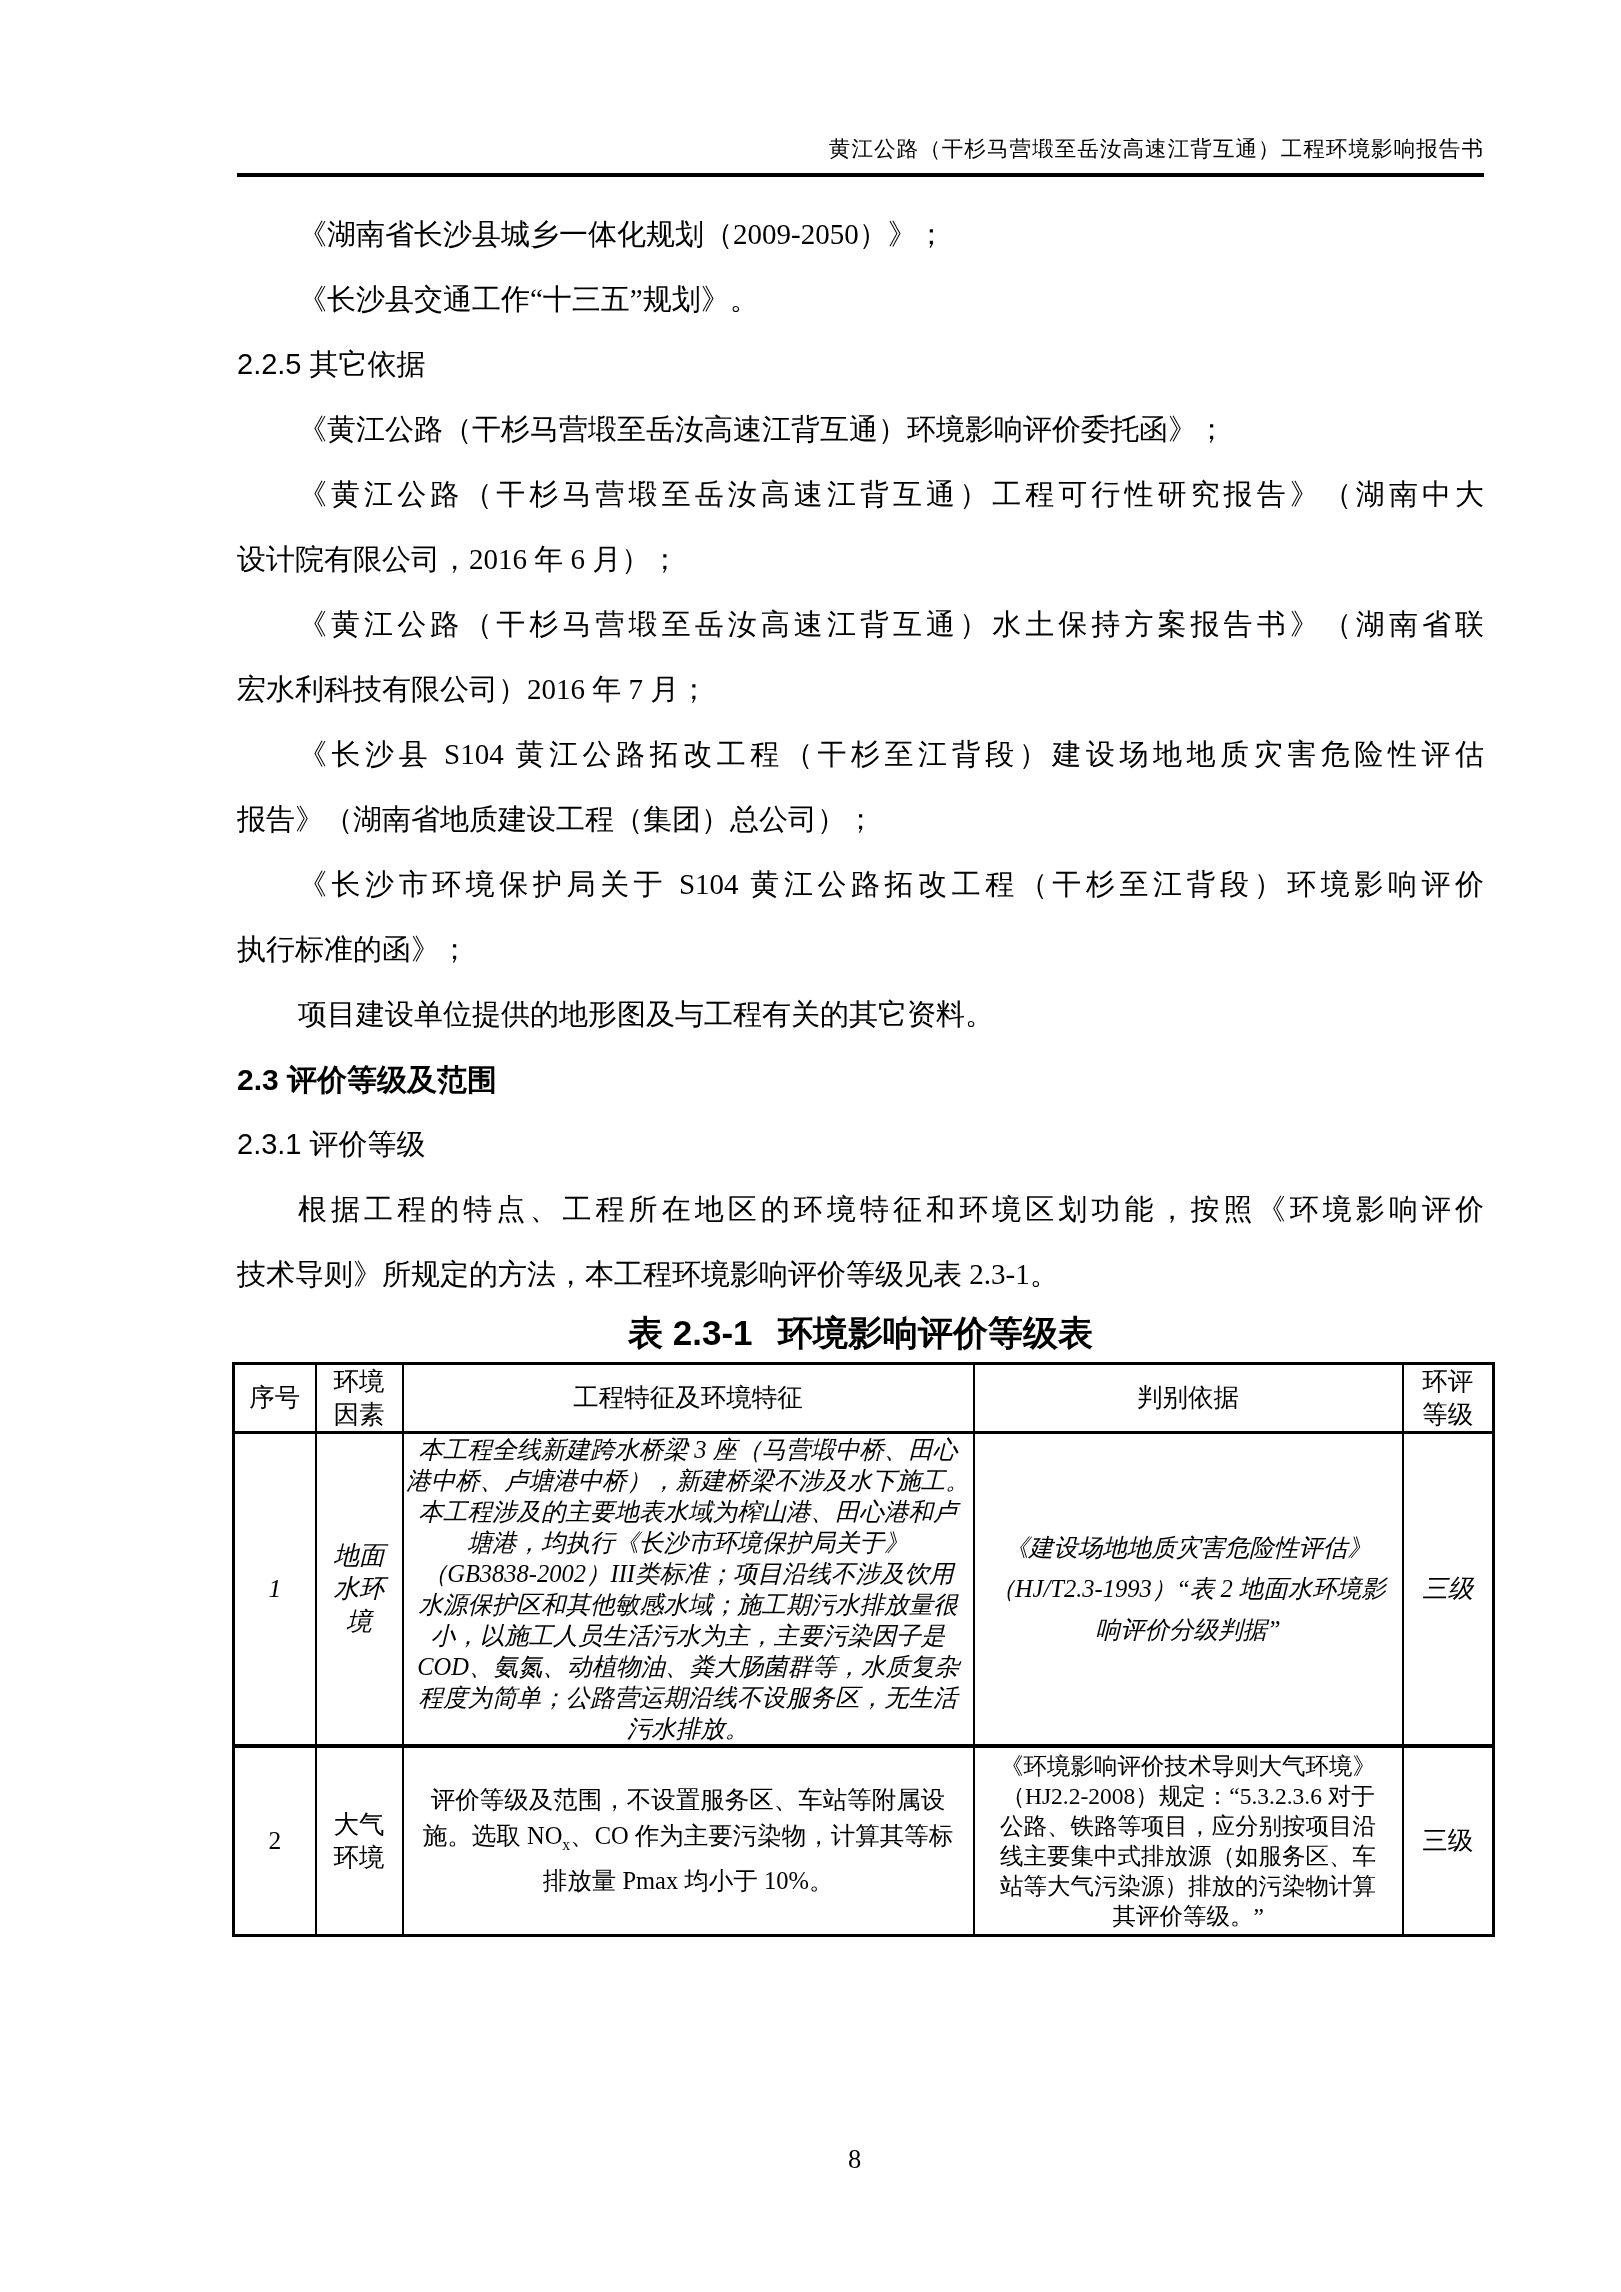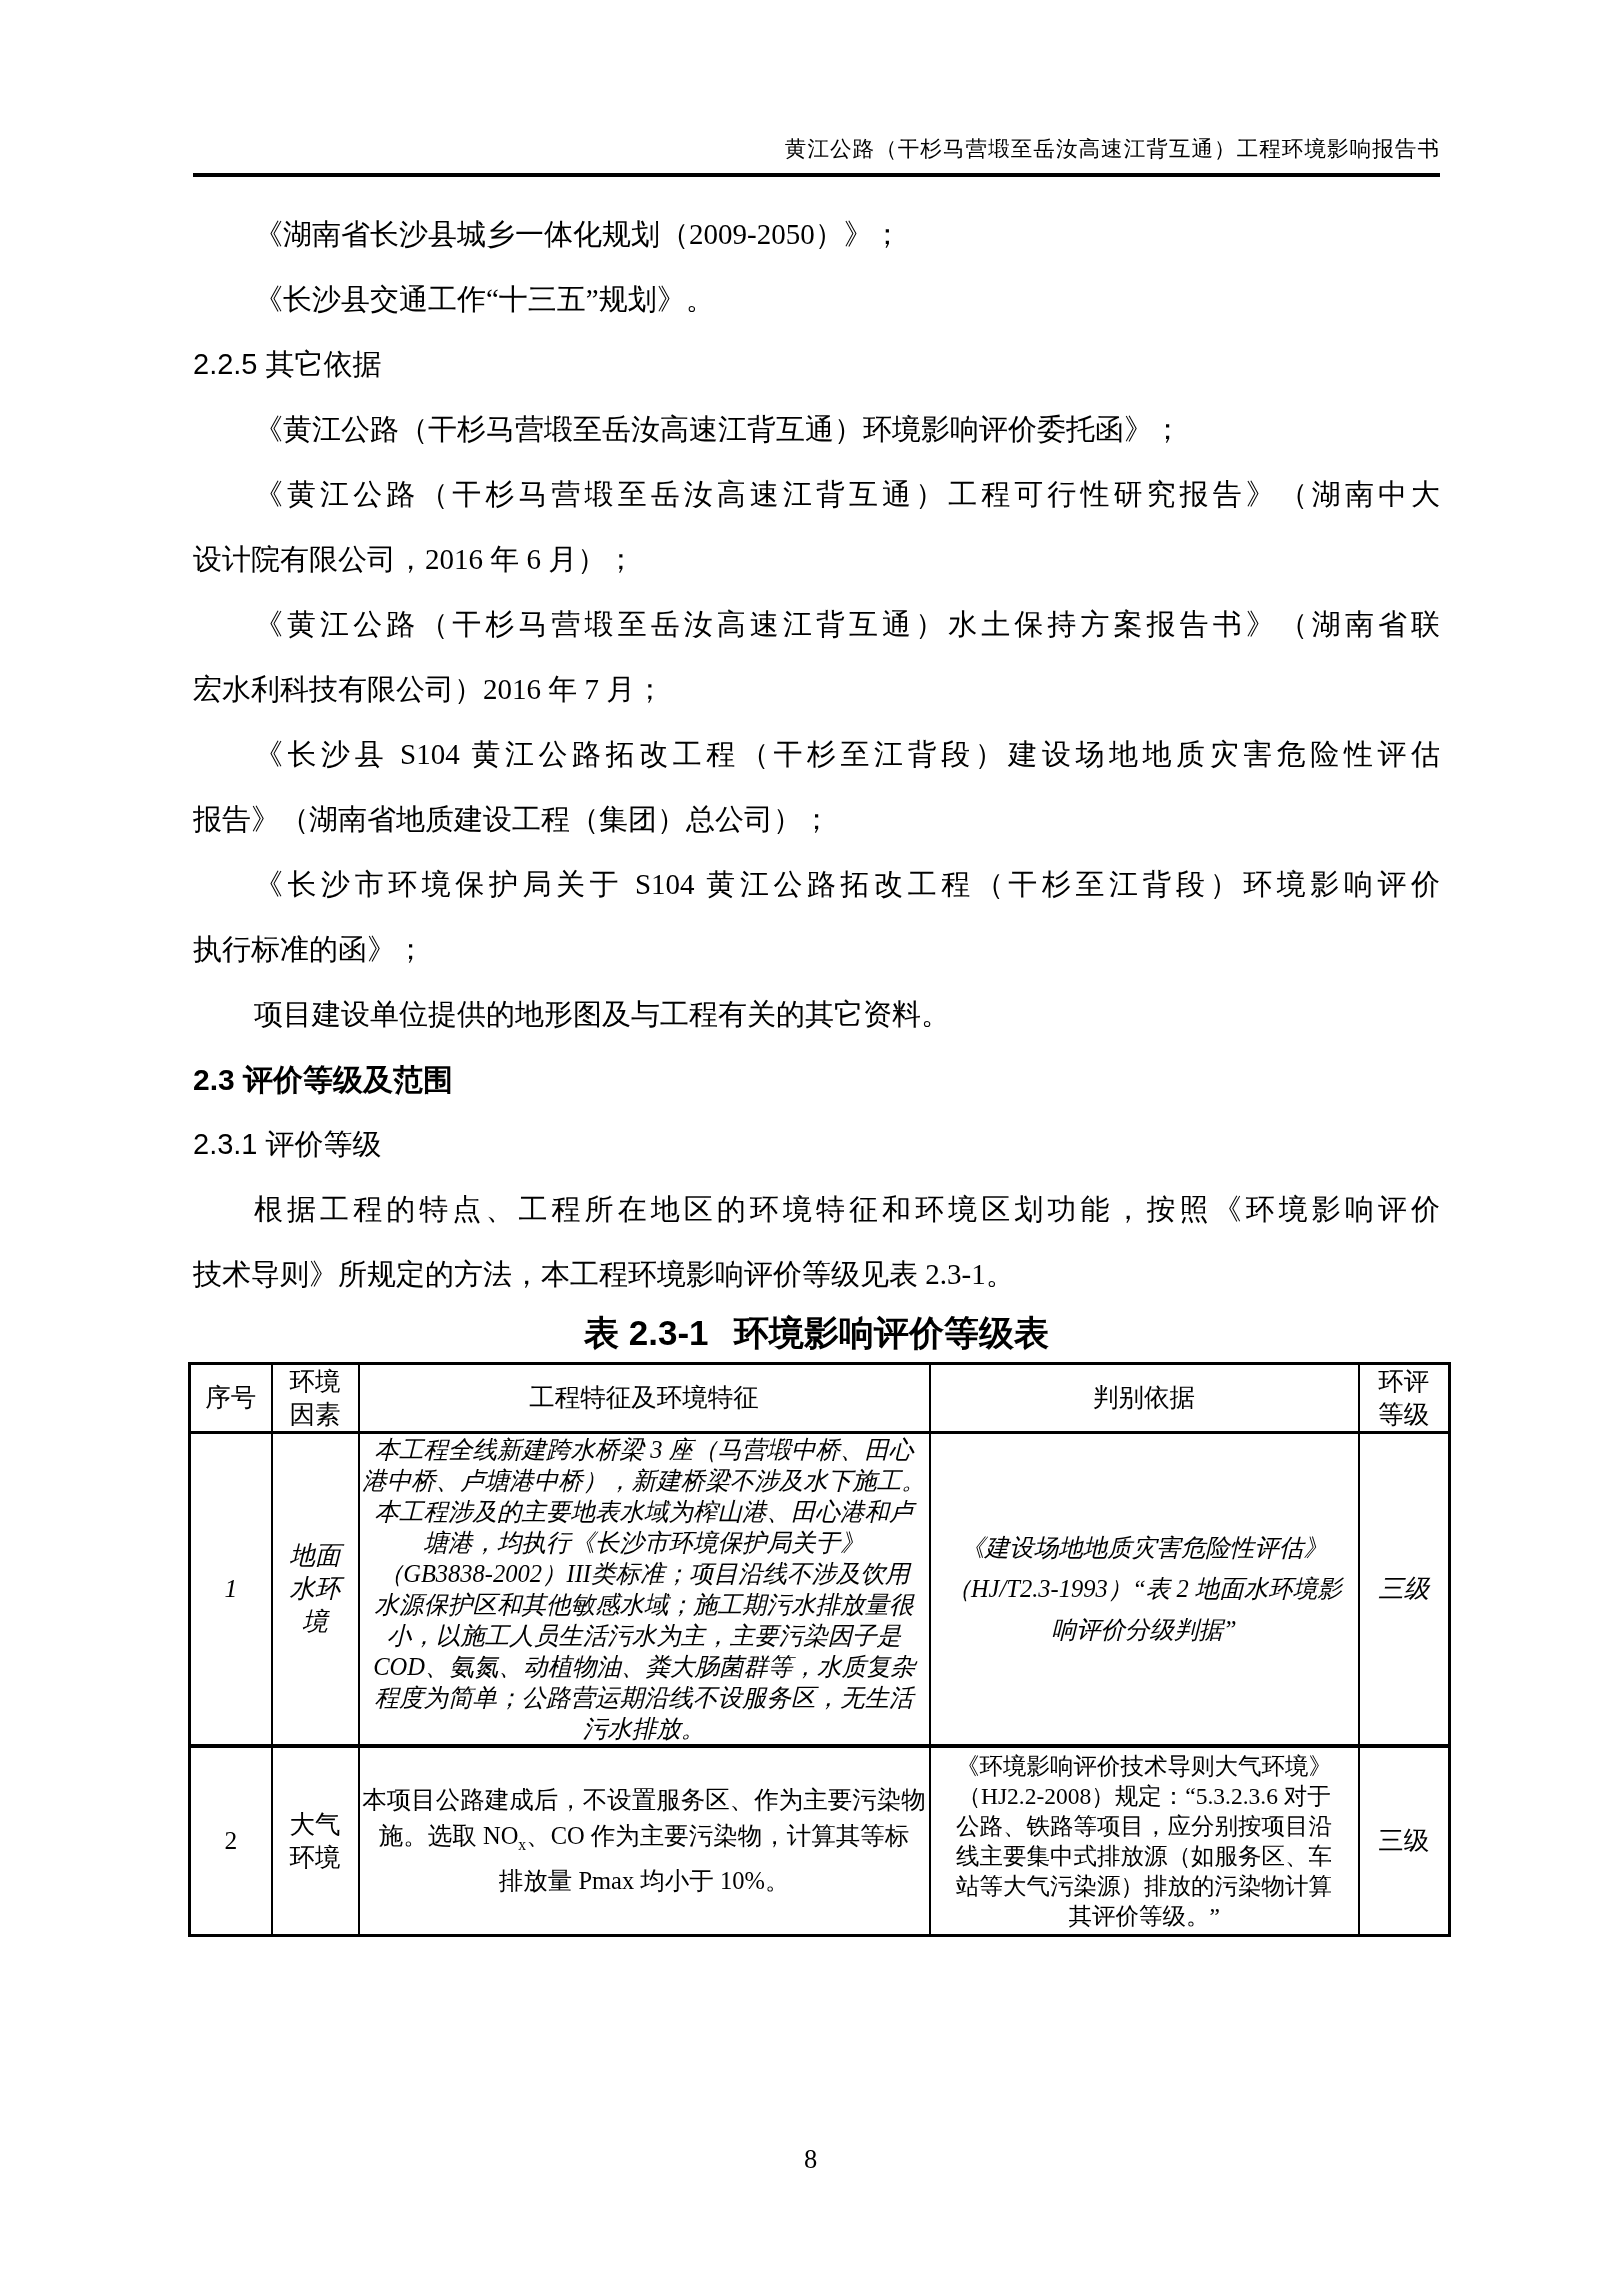--- a/index.html
+++ b/index.html
@@ -1,21 +1,21 @@
 <!DOCTYPE html>
 <html><head>
 <meta charset="utf-8">
 <style>
   html,body { margin:0; padding:0; }
   body {
     width:1621px; height:2293px; background:#ffffff; color:#000;
     font-family:"Liberation Serif","DejaVu Serif",serif;
     position:relative; overflow:hidden;
   }
-  .page { position:absolute; inset:0; }
+  .page { position:absolute; inset:0;margin-left:44px; }
 
   
   .hdr-title {
     position:absolute; top:136px; left:193px; width:1247px;
     font-size:21.6px; line-height:27.4px; text-align:right; letter-spacing:1px;
   }
   .hdr-rule {
     position:absolute; top:173px; left:193px; width:1247px; height:3.9px;
     background:#000;
   }
@@ -168,21 +168,21 @@
         <td>三级</td>
       </tr>
 
       <tr class="row-2">
         <td>2</td>
         <td>
           <div class="cl">大气</div>
           <div class="cl">环境</div>
         </td>
         <td class="c-feature">
-          <div class="cl">本项目公路建成后，不设置服务区、作为主要污染物</div>
+          <div class="cl">评价等级及范围，不设置服务区、车站等附属设</div>
           <div class="cl"><span>施。选取 NO</span><sub>x</sub><span>、CO 作为主要污染物，计算其等标</span></div>
           <div class="cl">排放量 Pmax 均小于 10%。</div>
         </td>
         <td class="c-basis">
           <div class="cl">《环境影响评价技术导则大气环境》</div>
           <div class="cl">（HJ2.2-2008）规定：“5.3.2.3.6 对于</div>
           <div class="cl">公路、铁路等项目，应分别按项目沿</div>
           <div class="cl">线主要集中式排放源（如服务区、车</div>
           <div class="cl">站等大气污染源）排放的污染物计算</div>
           <div class="cl">其评价等级。”</div>

